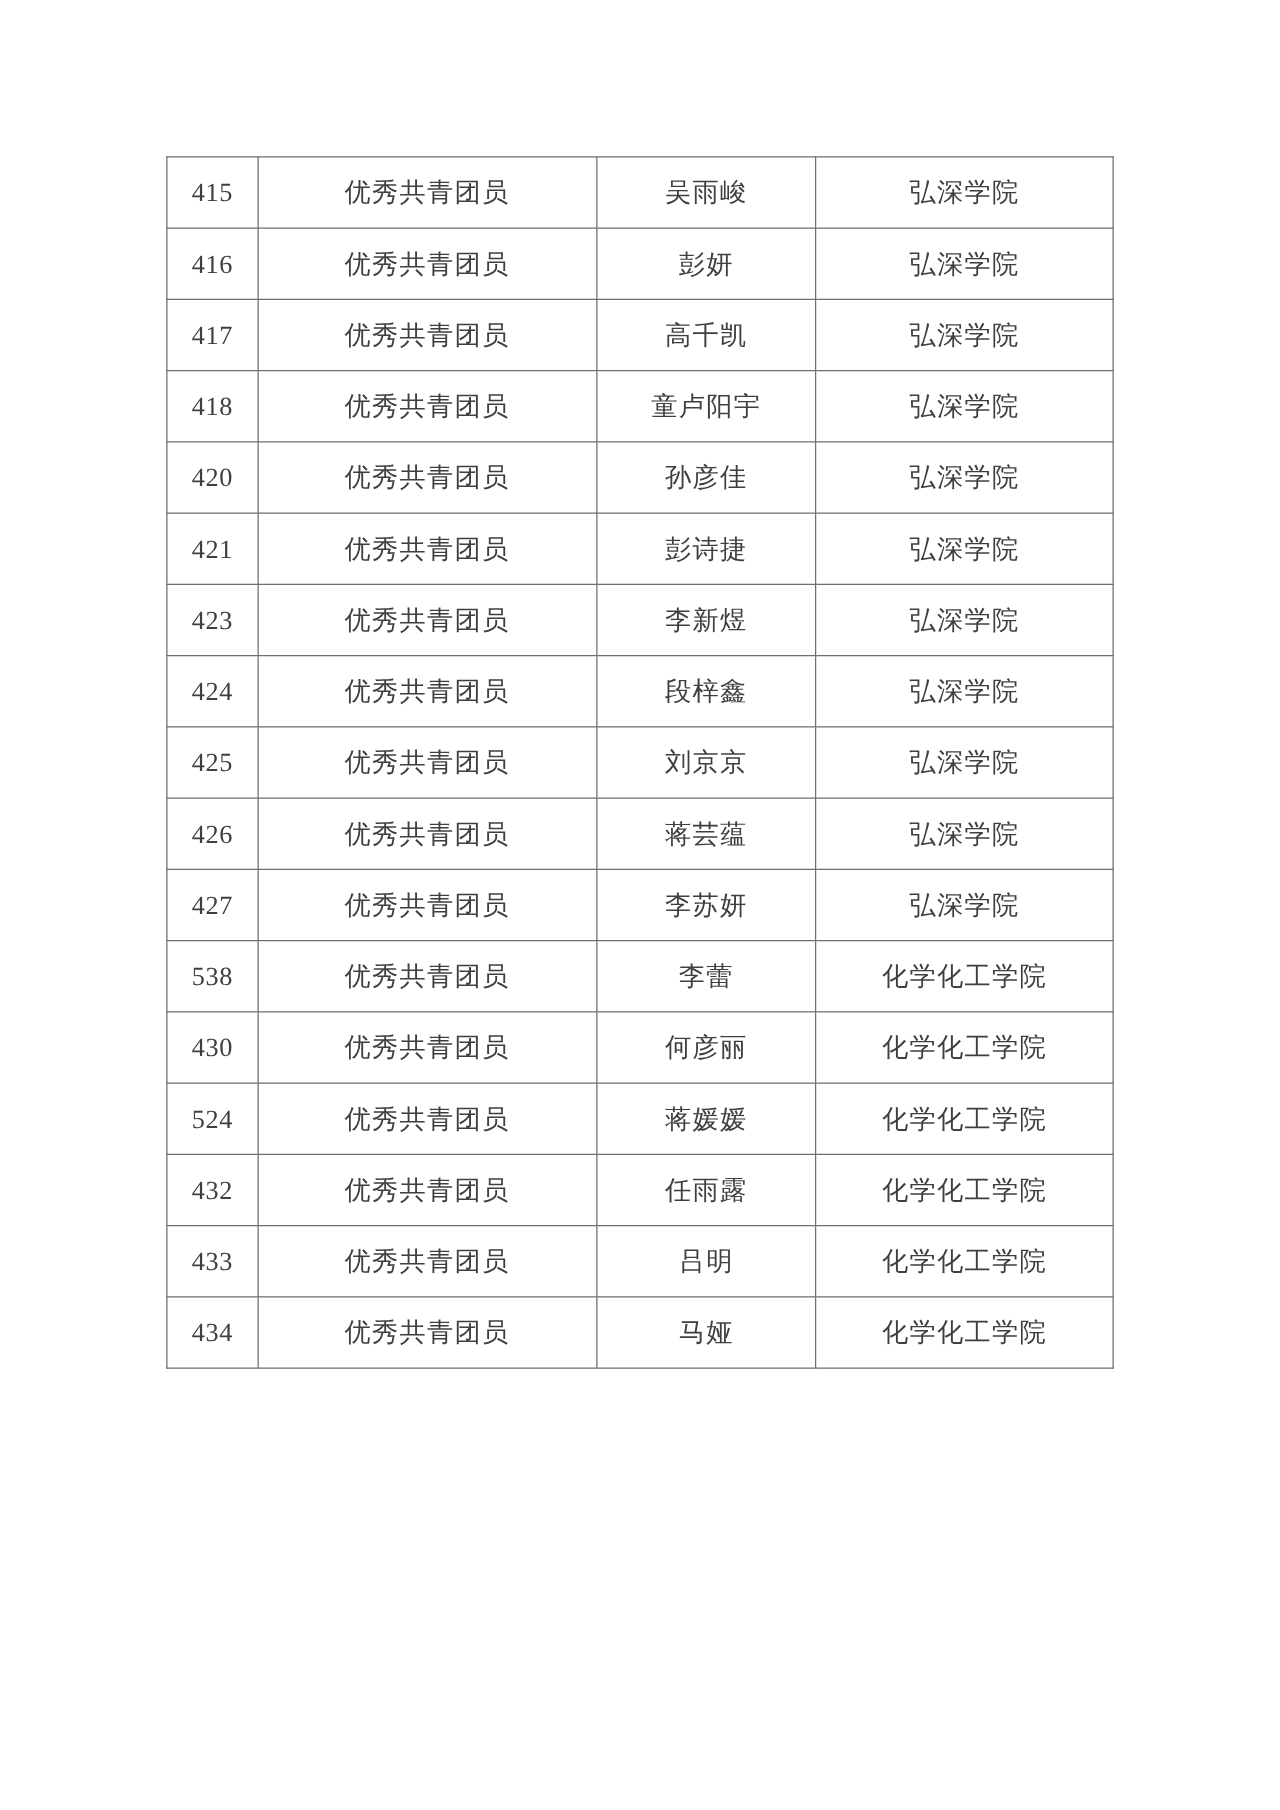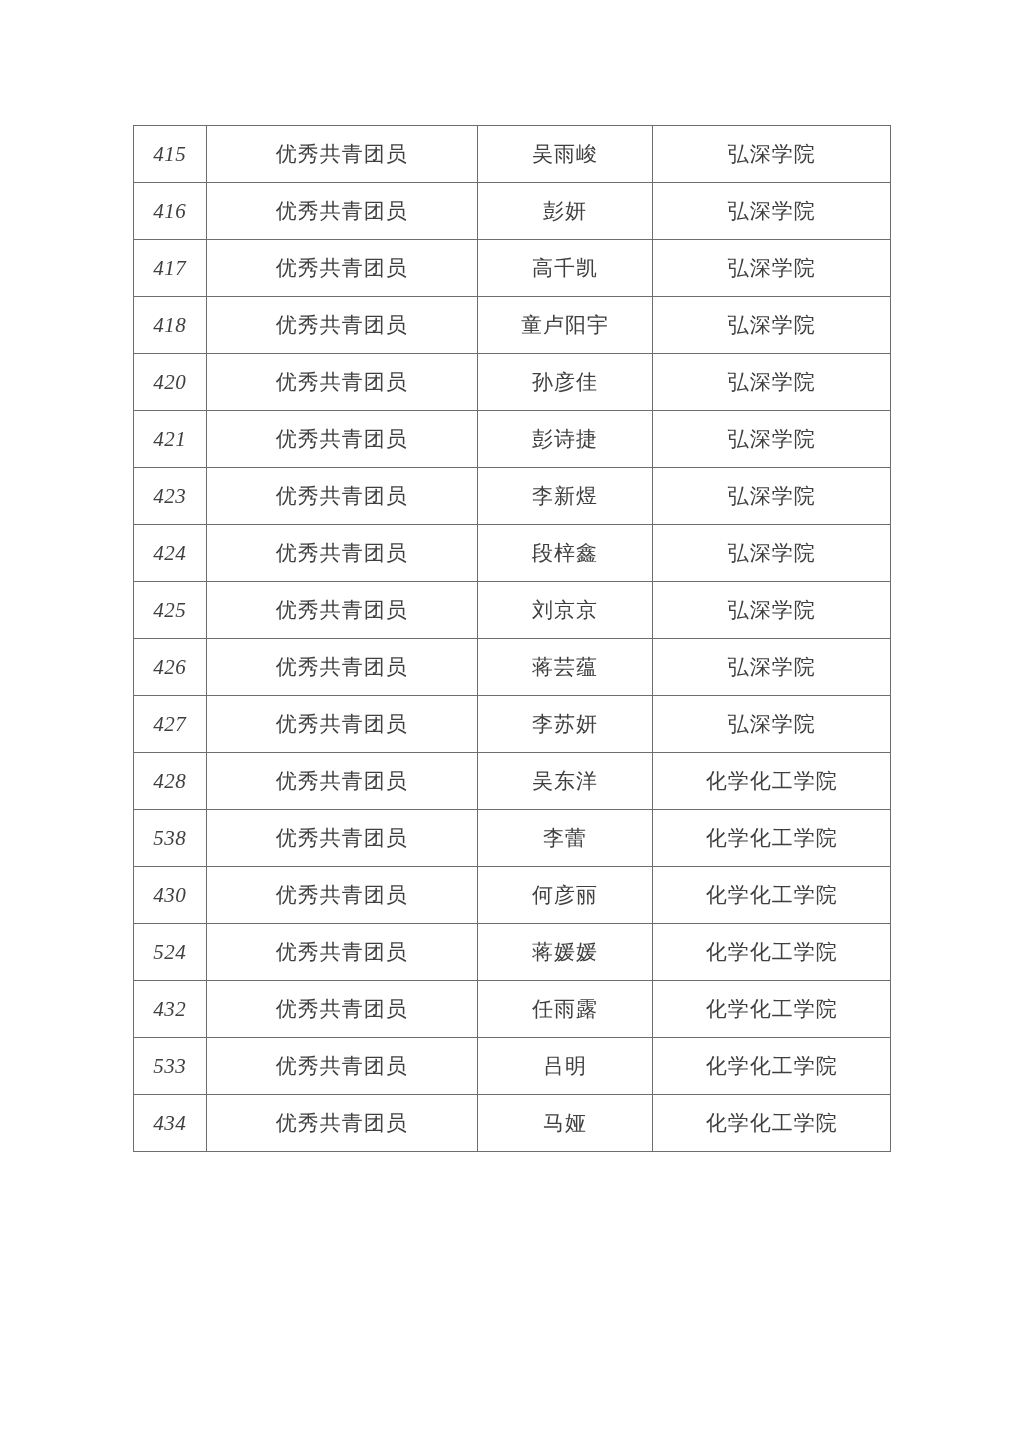--- a/index.html
+++ b/index.html
@@ -43,21 +43,20 @@
     text-align: center;
     vertical-align: middle;
     font-size: 21px;
     color: var(--text-color);
     letter-spacing: 1px;
     white-space: nowrap;
     overflow: hidden;
   }
   table.awards-table td.cell-index {
     letter-spacing: 0.5px;
-    font-style: italic;
   }
 </style>
 </head>
 <body>
 
 <div class="page">
   <table class="awards-table">
     <colgroup>
       <col class="col-index">
       <col class="col-award">
@@ -125,26 +124,20 @@
           <td class="cell-name">蒋芸蕴</td>
           <td class="cell-college">弘深学院</td>
         </tr>
         <tr>
           <td class="cell-index">427</td>
           <td class="cell-award">优秀共青团员</td>
           <td class="cell-name">李苏妍</td>
           <td class="cell-college">弘深学院</td>
         </tr>
         <tr>
-          <td class="cell-index">428</td>
-          <td class="cell-award">优秀共青团员</td>
-          <td class="cell-name">吴东洋</td>
-          <td class="cell-college">化学化工学院</td>
-        </tr>
-        <tr>
           <td class="cell-index">538</td>
           <td class="cell-award">优秀共青团员</td>
           <td class="cell-name">李蕾</td>
           <td class="cell-college">化学化工学院</td>
         </tr>
         <tr>
           <td class="cell-index">430</td>
           <td class="cell-award">优秀共青团员</td>
           <td class="cell-name">何彦丽</td>
           <td class="cell-college">化学化工学院</td>
@@ -155,21 +148,21 @@
           <td class="cell-name">蒋媛媛</td>
           <td class="cell-college">化学化工学院</td>
         </tr>
         <tr>
           <td class="cell-index">432</td>
           <td class="cell-award">优秀共青团员</td>
           <td class="cell-name">任雨露</td>
           <td class="cell-college">化学化工学院</td>
         </tr>
         <tr>
-          <td class="cell-index">533</td>
+          <td class="cell-index">433</td>
           <td class="cell-award">优秀共青团员</td>
           <td class="cell-name">吕明</td>
           <td class="cell-college">化学化工学院</td>
         </tr>
         <tr>
           <td class="cell-index">434</td>
           <td class="cell-award">优秀共青团员</td>
           <td class="cell-name">马娅</td>
           <td class="cell-college">化学化工学院</td>
         </tr>

